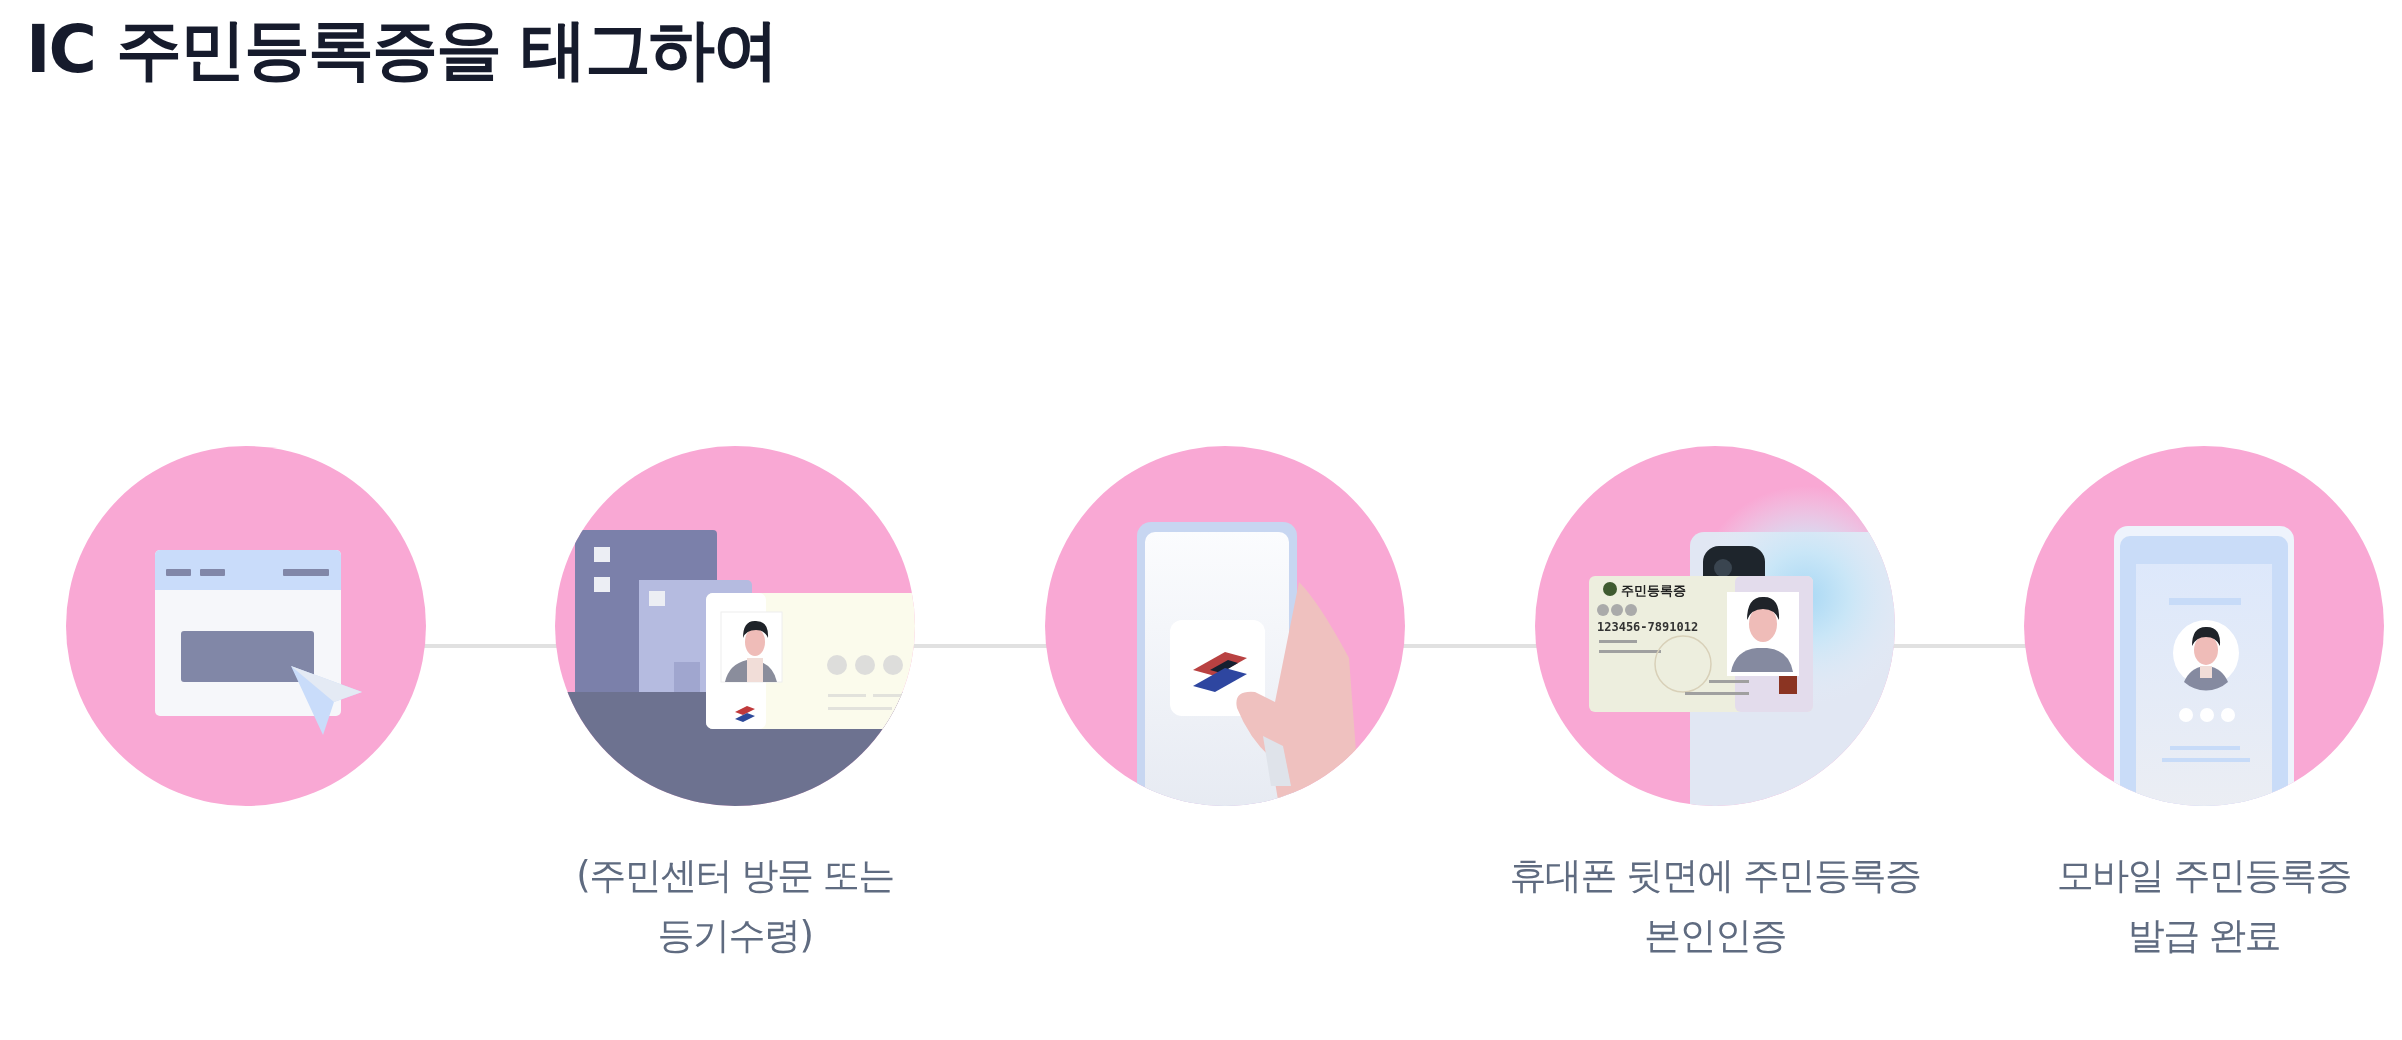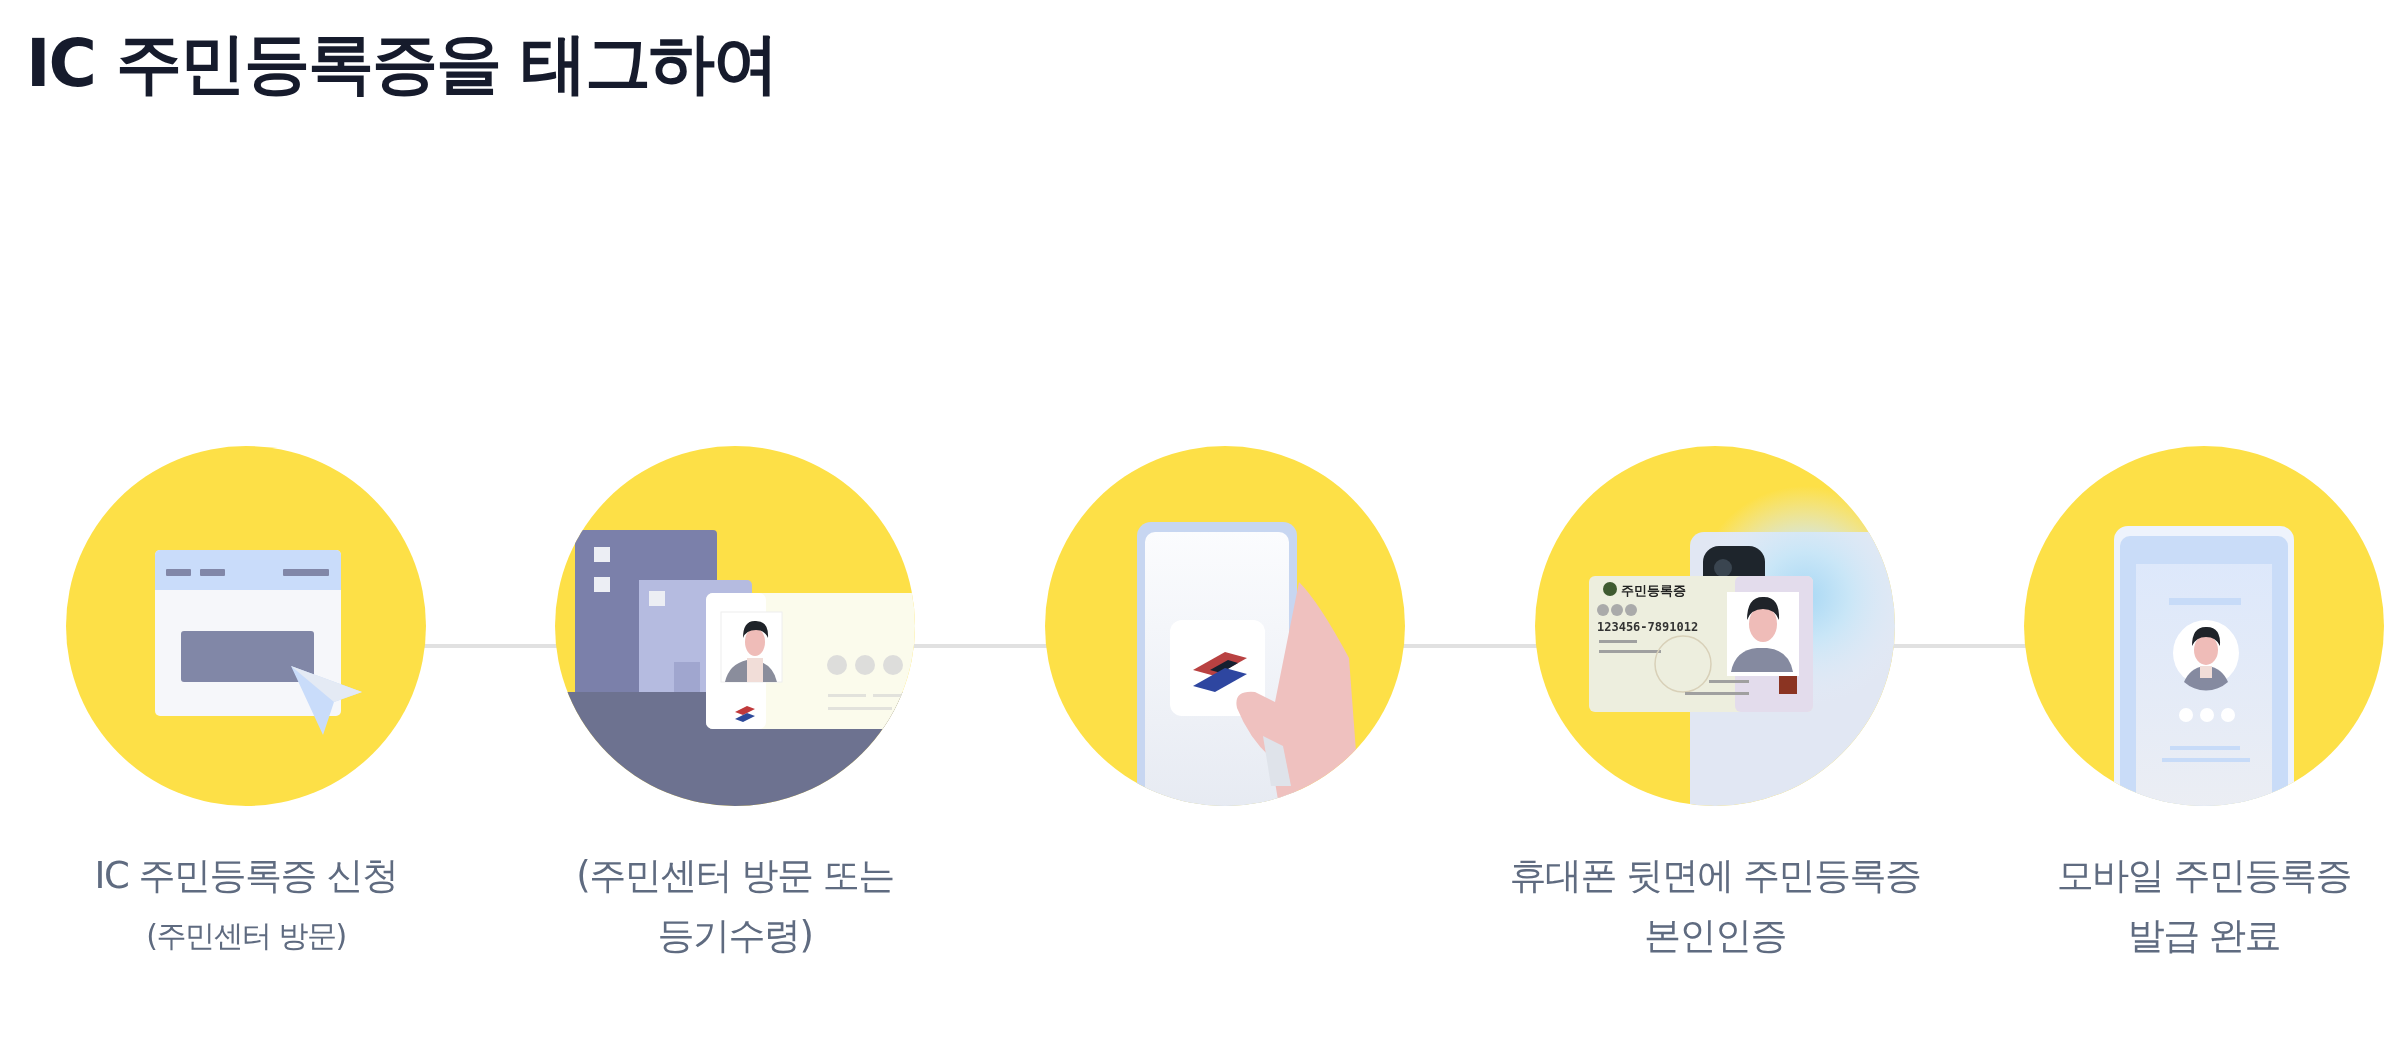--- a/index.html
+++ b/index.html
@@ -8,35 +8,35 @@
     font-family: "DejaVu Sans", "Liberation Sans", sans-serif;
   }
   .page { position: relative; width: 2402px; height: 1040px; }
 
   .headline {
     position: absolute; left: 26px; top: 0px;
     font-weight: 700; font-size: 66px; line-height: 100px;
     color: #161b2c; letter-spacing: -2px; white-space: nowrap;
   }
   .headline .line { display: block; height: 100px; }
-  .headline .line1 { padding-top: 14px; }
+  .headline .line1 { padding-top: 0; }
   .headline .accent { color: #4e74e0; }
 
   .connector {
     position: absolute; left: 246px; width: 1958px; top: 644px; height: 4px;
     background: #e1e1e1;
   }
 
   .step {
     position: absolute; top: 446px; width: 440px; margin-left: -220px;
     display: flex; flex-direction: column; align-items: center;
   }
   .circle {
     position: relative; width: 360px; height: 360px; border-radius: 50%;
-    background: #fde047; overflow: hidden;
+    background: #f9a8d4; overflow: hidden;
   }
   .circle svg { position: absolute; left: 0; top: 0; width: 360px; height: 360px; }
 
   .label {
     margin-top: 40px; text-align: center; color: #5f6b80;
     font-size: 37px; line-height: 60px; letter-spacing: -1.5px; white-space: nowrap;
   }
   .label .l { display: block; }
   .label .sub { font-size: 30px; line-height: 60px; }
 </style>
@@ -56,24 +56,20 @@
       <svg viewBox="0 0 360 360">
         <rect x="89" y="104" width="186" height="166" rx="5" fill="#f6f7fa"></rect>
         <path d="M89 109 a5 5 0 0 1 5 -5 h176 a5 5 0 0 1 5 5 v35 h-186z" fill="#c9dcfa"></path>
         <rect x="100" y="123" width="25" height="7" rx="1" fill="#8187a8"></rect>
         <rect x="134" y="123" width="25" height="7" rx="1" fill="#8187a8"></rect>
         <rect x="217" y="123" width="46" height="7" rx="1" fill="#8187a8"></rect>
         <rect x="115" y="185" width="133" height="51" rx="3" fill="#8187a7"></rect>
         <path d="M225 220 L296 246 L268 256 L257 289 Z" fill="#c9dcfa"></path>
         <path d="M225 220 L296 246 L268 256 Z" fill="#e4eaf4"></path>
       </svg>
-    </div>
-    <div class="label">
-      <span class="l">IC 주민등록증 신청</span>
-      <span class="l sub">(주민센터 방문)</span>
     </div>
   </div>
 
   <div class="step" style="left:735px;">
     <div class="circle">
       <svg viewBox="0 0 360 360">
         <rect x="0" y="246" width="360" height="114" fill="#6d7290"></rect>
         <path d="M20 84 h138 a4 4 0 0 1 4 4 v158 h-142z" fill="#7b80aa"></path>
         <rect x="39" y="101" width="16" height="15" fill="#eceef4"></rect>
         <rect x="39" y="131" width="16" height="15" fill="#eceef4"></rect>

